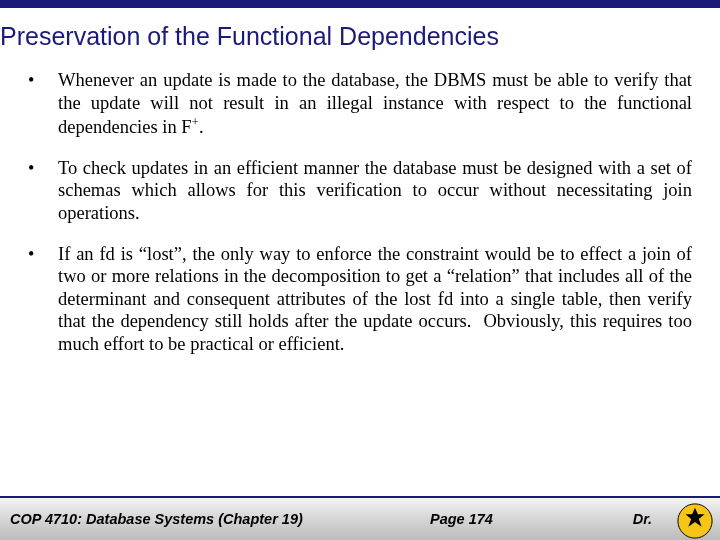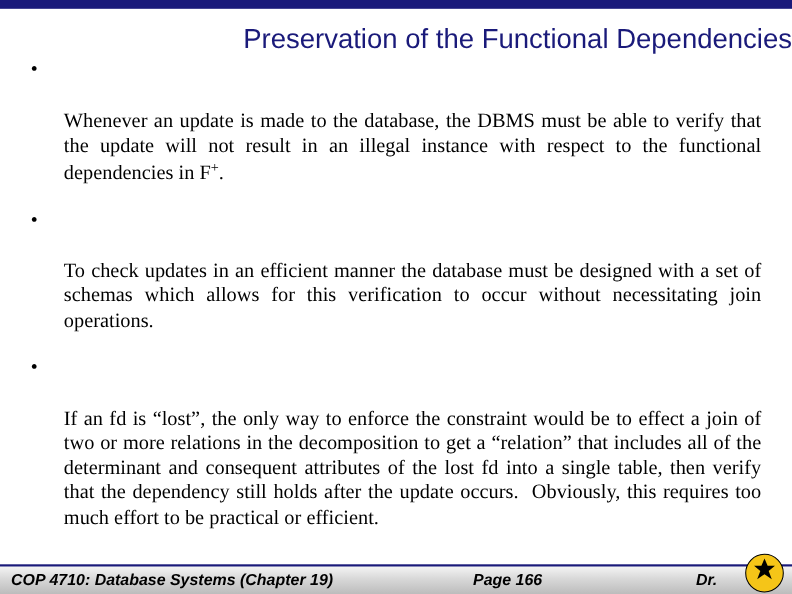--- a/index.html
+++ b/index.html
@@ -10,25 +10,26 @@
     background: #ffffff;
     position: relative;
     overflow: hidden;
   }
   .topbar {
     width: 100%;
     height: 8px;
     background: #1a1a7a;
   }
   .title {
-    text-align: right;
+    text-align: left;
     font-size: 25px;
     color: #1a1a7a;
     font-family: Arial, sans-serif;
     margin-top: 14px;
+    margin-bottom: 18px;
     font-weight: normal;
   }
   .content {
     padding: 0 28px 0 28px;
   }
   .bullet {
     display: flex;
     margin-bottom: 18px;
   }
   .bullet .dot {
@@ -39,31 +40,30 @@
     color: #000;
     line-height: 1.25;
   }
   .bullet .text {
     flex: 1;
     font-family: "Times New Roman", Times, serif;
     font-size: 18.5px;
     color: #000;
     text-align: justify;
     line-height: 1.22;
-    margin-top: 48px;
   }
   .bullet .text sup {
     font-size: 0.7em;
   }
   .footer {
     position: absolute;
     left: 0;
     bottom: 0;
     width: 100%;
-    height: 27px;
+    height: 44px;
     background: linear-gradient(to bottom, #f4f4f4 0%, #d8d8d8 45%, #bcbcbc 100%);
     border-top: 2px solid #1a1a7a;
     display: flex;
     align-items: center;
     padding: 0 10px;
     font-family: Arial, sans-serif;
     font-style: italic;
     font-weight: bold;
     font-size: 14.5px;
     color: #000;
@@ -105,21 +105,21 @@
     <div class="text">To check updates in an efficient manner the database must be designed with a set of schemas which allows for this verification to occur without necessitating join operations.</div>
   </div>
   <div class="bullet">
     <div class="dot">•</div>
     <div class="text">If an fd is “lost”, the only way to enforce the constraint would be to effect a join of two or more relations in the decomposition to get a “relation” that includes all of the determinant and consequent attributes of the lost fd into a single table, then verify that the dependency still holds after the update occurs.&nbsp;&nbsp;Obviously, this requires too much effort to be practical or efficient.</div>
   </div>
 </div>
 
 <div class="footer">
   <span class="course">COP 4710: Database Systems  (Chapter 19)</span>
-  <span class="page">Page 166</span>
+  <span class="page">Page 174</span>
   <span class="author">Dr.</span>
   <span class="logo">
     <svg viewBox="0 0 40 40" width="38" height="38">
       <circle cx="20" cy="20" r="18" fill="#f5c518" stroke="#000" stroke-width="1"></circle>
       <path d="M20 6 L23 13 L30 13 L24 18 L27 26 L20 21 L13 26 L16 18 L10 13 L17 13 Z" fill="#000"></path>
     </svg>
   </span>
 </div>
 
 </body></html>

